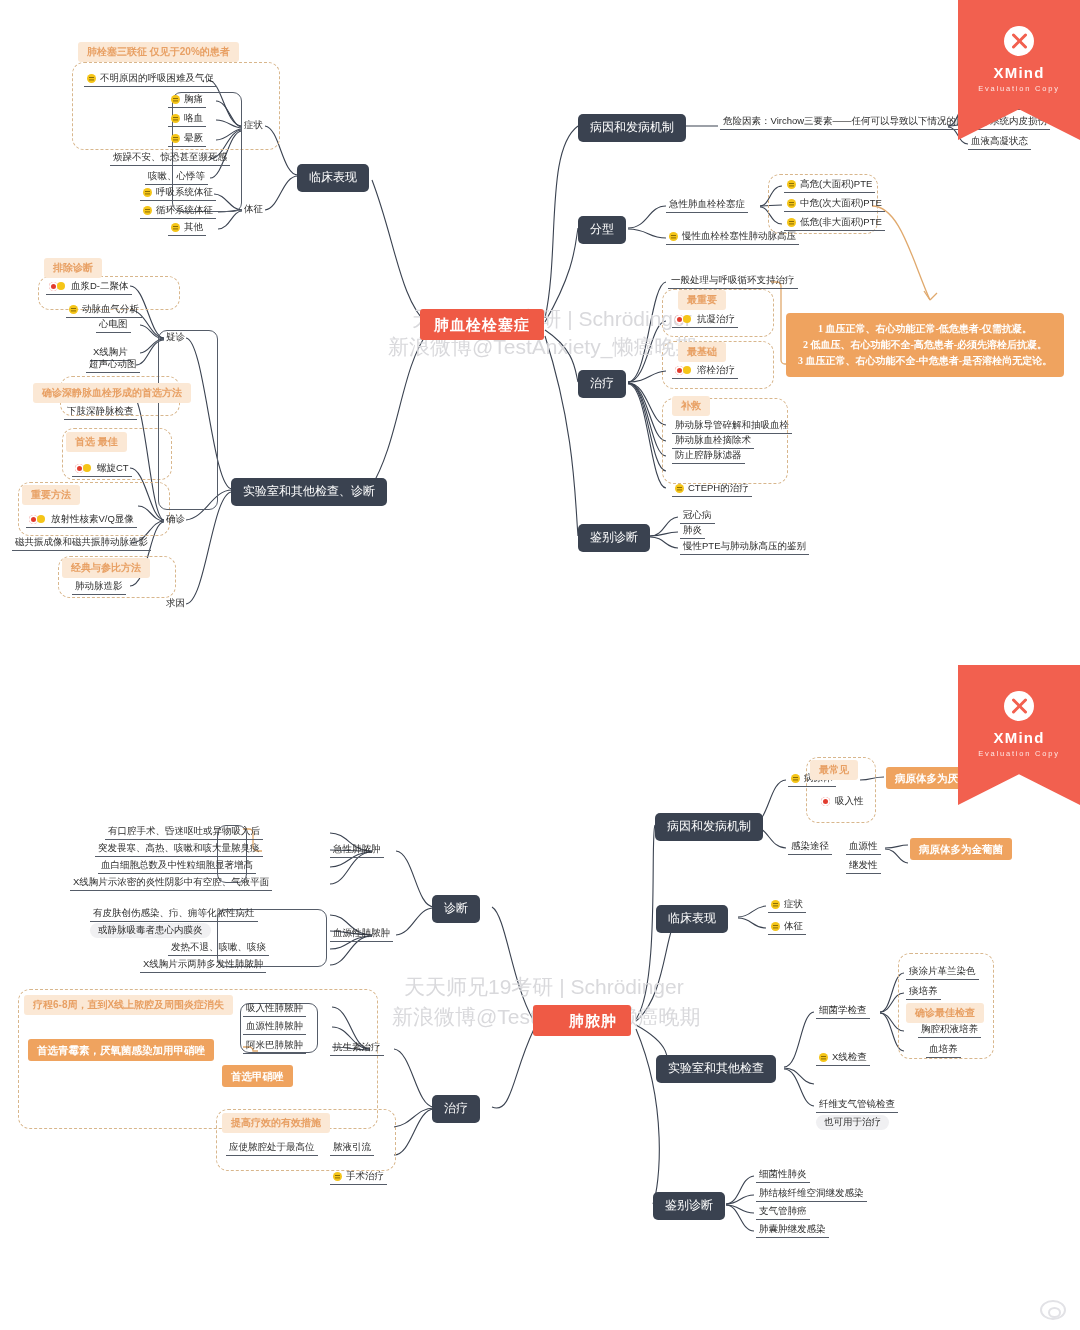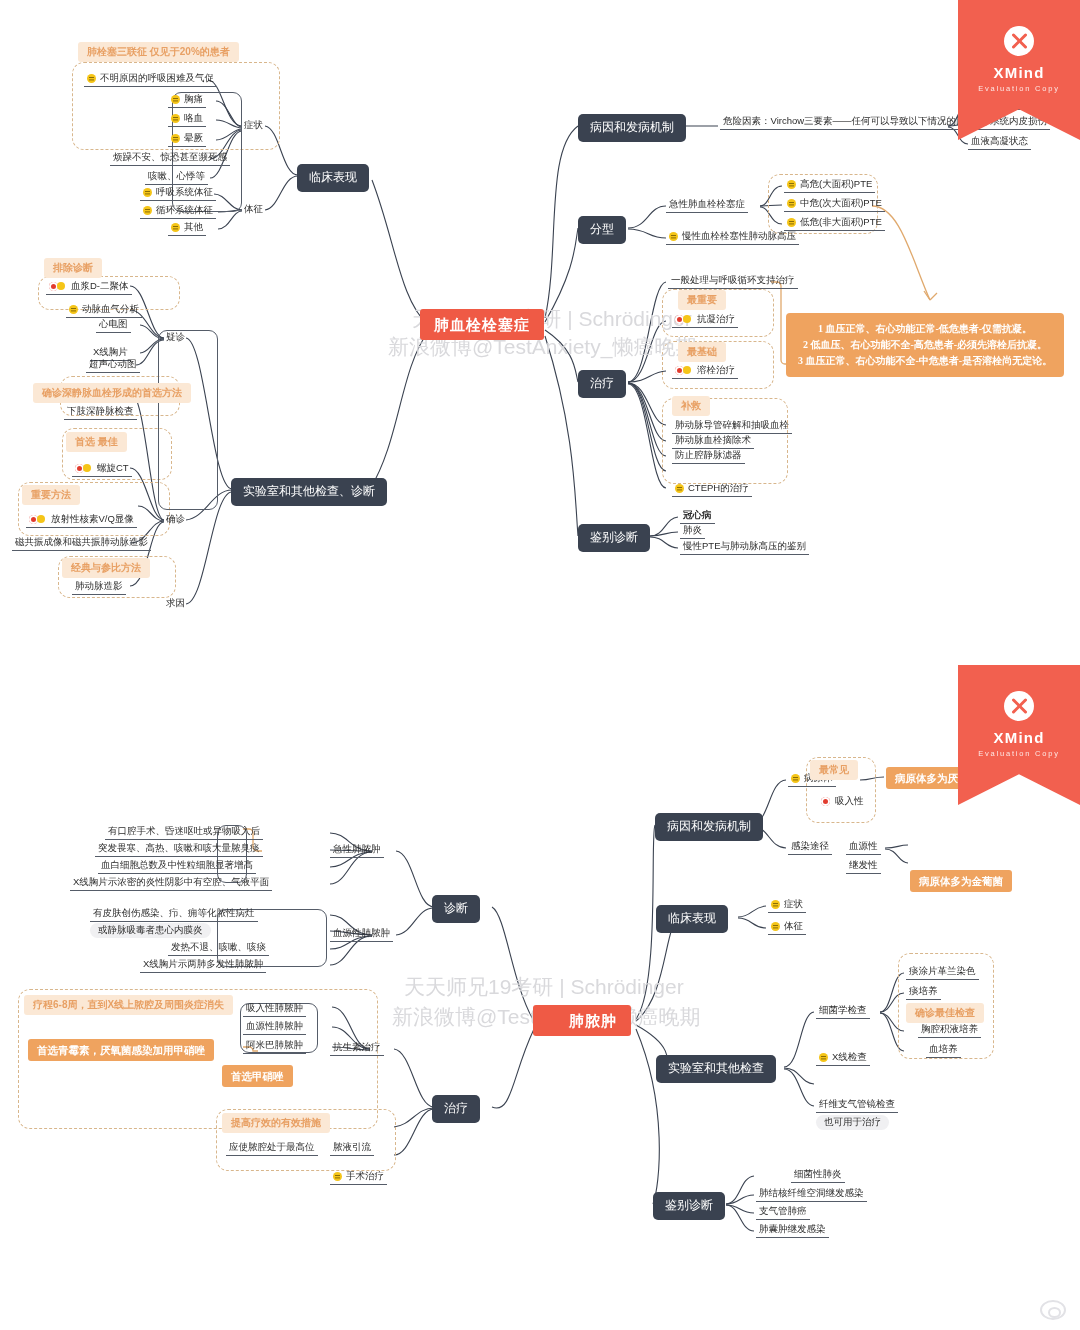--- a/index.html
+++ b/index.html
@@ -412,21 +412,21 @@
     <div class="node leaf" style="left:672px; top:434px;">肺动脉血栓摘除术</div>
     <div class="node leaf" style="left:672px; top:449px;">防止腔静脉滤器</div>
     <div class="node leaf" style="left:672px; top:482px;"><span class="ic ic-star"></span><span>CTEPH的治疗</span></div>
 
     <div class="node note" style="left:786px; top:313px; width:278px;">
       <div>1 血压正常、右心功能正常-低危患者-仅需抗凝。</div>
       <div>2 低血压、右心功能不全-高危患者-必须先溶栓后抗凝。</div>
       <div>3 血压正常、右心功能不全-中危患者-是否溶栓尚无定论。</div>
     </div>
 
-    <div class="node leaf" style="left:680px; top:509px;font-weight:bold;">冠心病</div>
+    <div class="node leaf" style="left:680px; top:509px;">冠心病</div>
     <div class="node leaf" style="left:680px; top:524px;">肺炎</div>
     <div class="node leaf" style="left:680px; top:540px;">慢性PTE与肺动脉高压的鉴别</div>
 
     <div class="ribbon" style="right:0; top:0;">
       <div class="xlogo"></div>
       <div class="xname">XMind</div>
       <div class="xsub">Evaluation Copy</div>
     </div>
   </div>
 
@@ -511,36 +511,36 @@
     <div class="node branch" style="left:432px; top:240px;">诊断</div>
     <div class="node branch" style="left:432px; top:440px;">治疗</div>
 
     <div class="node leaf" style="left:788px; top:117px;"><span class="ic ic-star"></span><span>病原体</span></div>
     <div class="node leaf" style="left:788px; top:185px;">感染途径</div>
     <div class="node tag" style="left:810px; top:105px;">最常见</div>
     <div class="node leaf nobar" style="left:818px; top:140px;"><span class="ic ic-flower"></span><span>吸入性</span></div>
     <div class="node leaf" style="left:846px; top:185px;">血源性</div>
     <div class="node leaf" style="left:846px; top:204px;">继发性</div>
     <div class="node tag-strong" style="left:886px; top:112px;">病原体多为厌氧菌</div>
-    <div class="node tag-strong" style="left:910px; top:183px;margin-top:32px;">病原体多为金葡菌</div>
+    <div class="node tag-strong" style="left:910px; top:183px;">病原体多为金葡菌</div>
 
     <div class="node leaf" style="left:768px; top:243px;"><span class="ic ic-star"></span><span>症状</span></div>
     <div class="node leaf" style="left:768px; top:265px;"><span class="ic ic-star"></span><span>体征</span></div>
 
     <div class="node leaf" style="left:816px; top:349px;">细菌学检查</div>
     <div class="node leaf" style="left:906px; top:310px;">痰涂片革兰染色</div>
     <div class="node leaf" style="left:906px; top:330px;">痰培养</div>
     <div class="node tag" style="left:906px; top:348px;">确诊最佳检查</div>
     <div class="node leaf" style="left:918px; top:368px;">胸腔积液培养</div>
     <div class="node leaf" style="left:926px; top:388px;">血培养</div>
     <div class="node leaf" style="left:816px; top:396px;"><span class="ic ic-star"></span><span>X线检查</span></div>
     <div class="node leaf" style="left:816px; top:443px;">纤维支气管镜检查</div>
     <div class="node plain greyboxed" style="left:816px; top:460px;">也可用于治疗</div>
 
-    <div class="node leaf" style="left:791px; top:513px;">细菌性肺炎</div>
+    <div class="node leaf" style="left:756px; top:513px;">细菌性肺炎</div>
     <div class="node leaf" style="left:756px; top:532px;">肺结核纤维空洞继发感染</div>
     <div class="node leaf" style="left:756px; top:550px;">支气管肺癌</div>
     <div class="node leaf" style="left:756px; top:568px;">肺囊肿继发感染</div>
 
     <div class="node leaf" style="left:330px; top:188px;">急性肺脓肿</div>
     <div class="node leaf" style="left:105px; top:170px;">有口腔手术、昏迷呕吐或异物吸入后</div>
     <div class="node leaf" style="left:95px; top:187px;">突发畏寒、高热、咳嗽和咳大量脓臭痰</div>
     <div class="node leaf" style="left:98px; top:204px;">血白细胞总数及中性粒细胞显著增高</div>
     <div class="node leaf" style="left:70px; top:221px;">X线胸片示浓密的炎性阴影中有空腔、气液平面</div>
 

